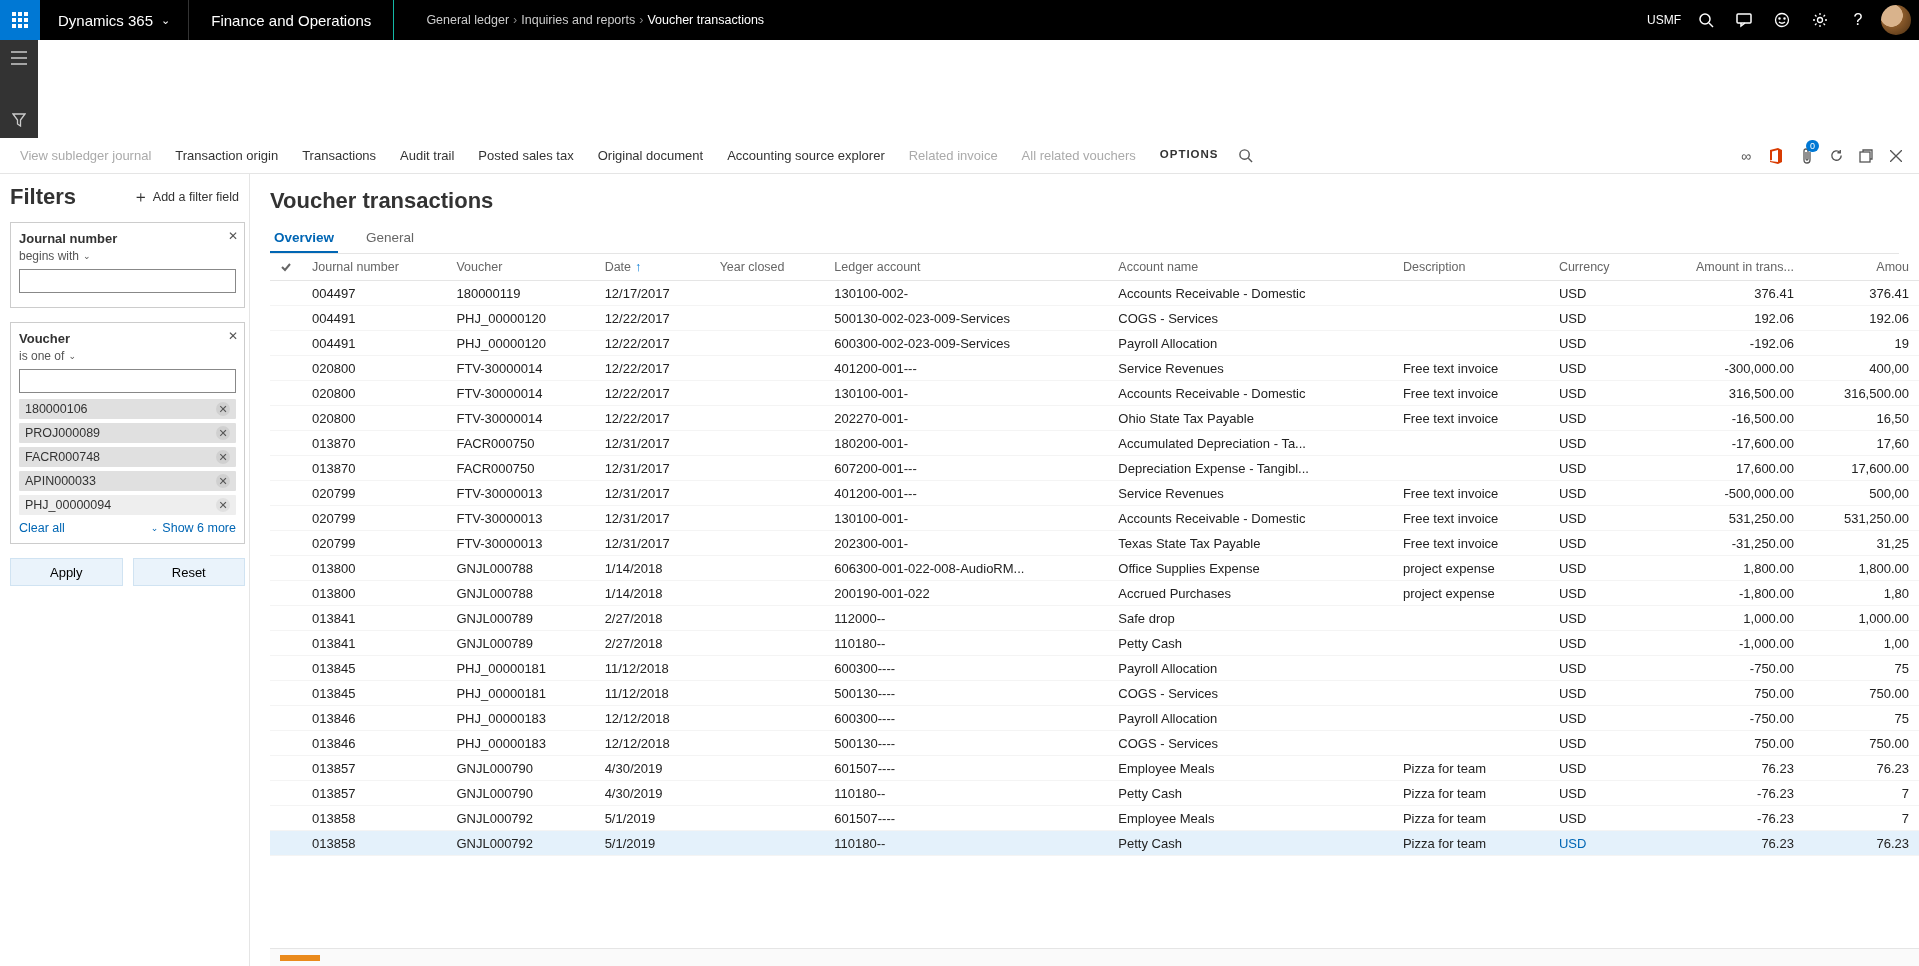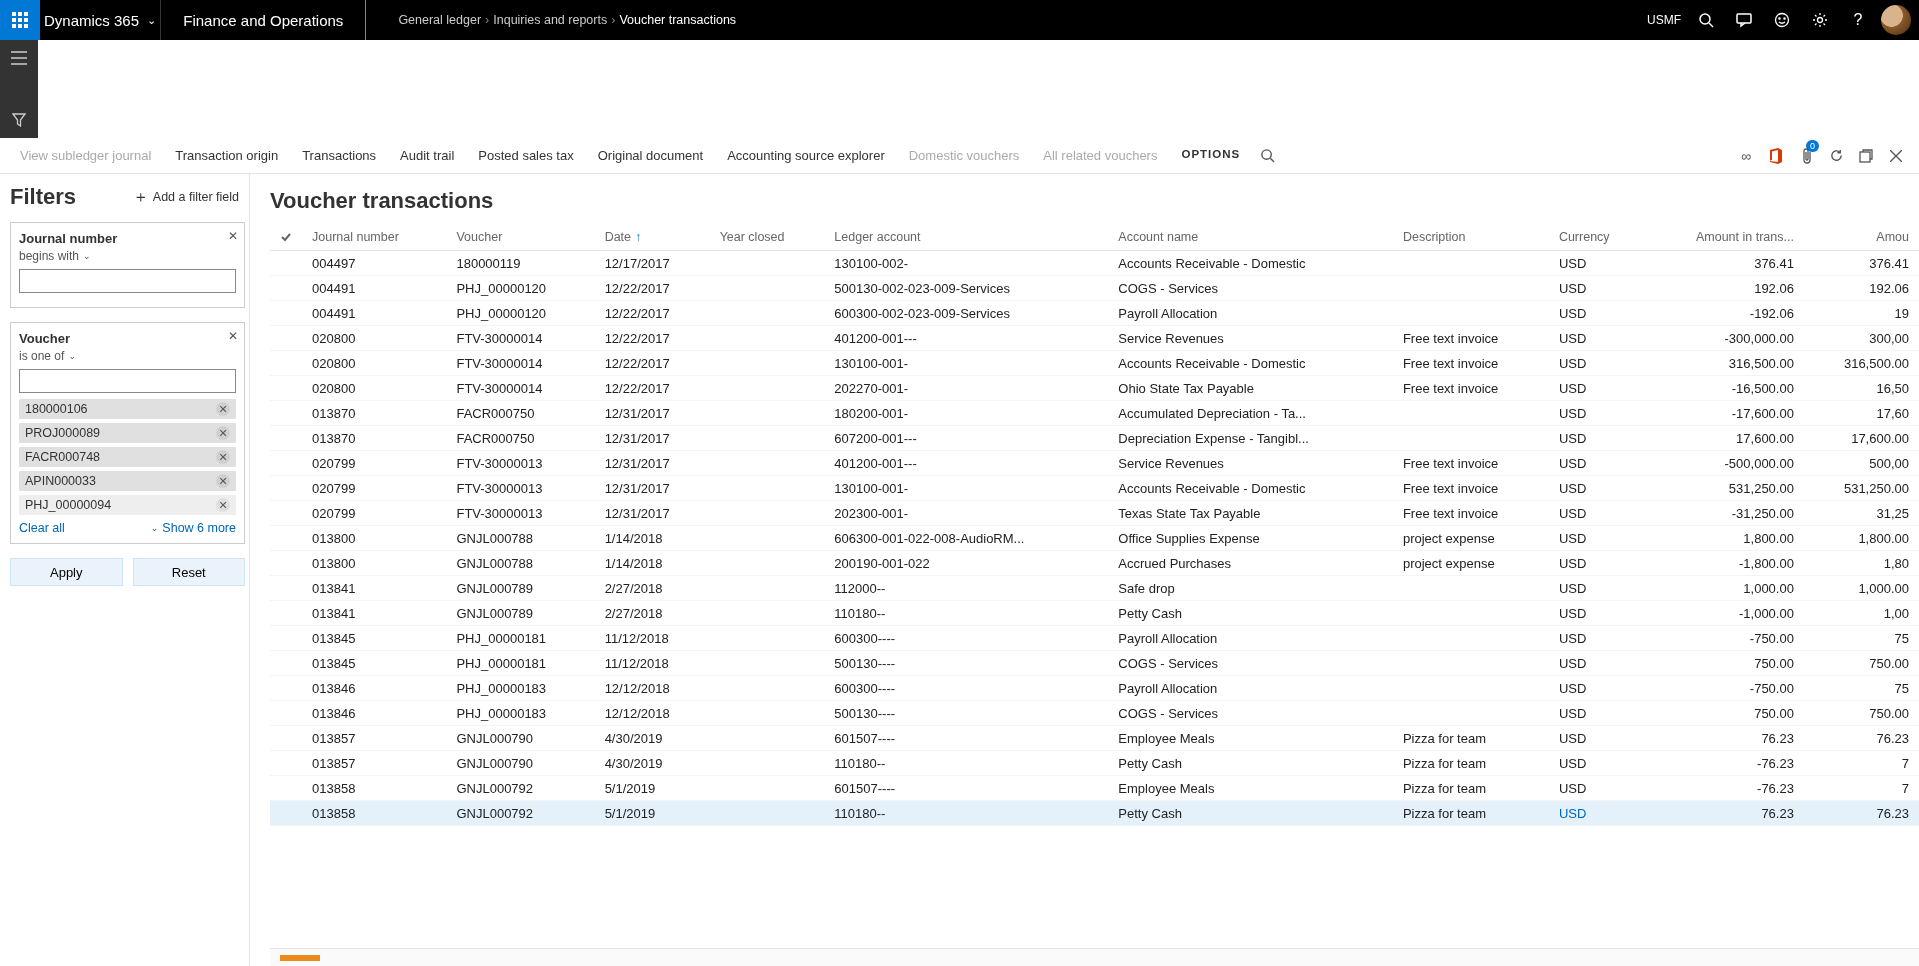--- a/index.html
+++ b/index.html
@@ -1,19 +1,19 @@
 <!DOCTYPE html>
 <html><head>
 <meta charset="utf-8">
 <style>
 * { box-sizing: border-box; margin: 0; padding: 0; }
 html, body { height: 100%; font-family: "Segoe UI", Arial, sans-serif; font-size: 13px; color: #333; background: #fff; overflow: hidden; }
 .topbar { height: 40px; background: #000; color: #fff; display: flex; align-items: center; }
 .tb-waffle { width: 40px; height: 40px; background: #0078d4; display: flex; align-items: center; justify-content: center; cursor: pointer; }
-.tb-brand { padding: 0 4px; font-size: 15px; display: flex; align-items: center; border-right: 1px solid #333; height: 100%; cursor:pointer;}
+.tb-brand { padding: 0 18px; font-size: 15px; display: flex; align-items: center; border-right: 1px solid #333; height: 100%; cursor:pointer;}
 .tb-brand .chevron { margin-left:8px; font-size:11px;}
 .tb-module { padding: 0 22px; font-size: 15px; border-right: 1px solid #14b8a6; height: 100%; display:flex; align-items:center;}
 .tb-breadcrumb { display:flex; align-items:flex-start; padding-left:30px; font-size:12.5px; color:#ccc; flex:1;}
 .tb-breadcrumb span { margin:0 2px;}
 .crumb { color:#ccc; cursor:pointer;}
 .crumb.active { color:#fff;}
 .bc-sep { margin:0 8px; color:#888;}
 .tb-right { display:flex; align-items:center; height:100%;}
 .tb-right .legal { font-size:12px; margin-right:6px;}
 .tb-right .tb-icon { width:38px; height:40px; display:flex; align-items:center; justify-content:center; cursor:pointer; color:#fff;}
@@ -157,21 +157,21 @@
 
     <div class="actionbar">
       <div id="action-items" style="display:flex">
           <div class="act disabled">View subledger journal</div>
           <div class="act">Transaction origin</div>
           <div class="act">Transactions</div>
           <div class="act">Audit trail</div>
           <div class="act">Posted sales tax</div>
           <div class="act">Original document</div>
           <div class="act">Accounting source explorer</div>
-          <div class="act disabled">Domestic vouchers</div>
+          <div class="act disabled">Related invoice</div>
           <div class="act disabled">All related vouchers</div>
           <div class="act options">OPTIONS</div>
         </div>
       <div class="ab-icon">
           <svg width="15" height="15" viewBox="0 0 16 16" fill="none" stroke="#555" stroke-width="1.5">
             <circle cx="7" cy="7" r="5"></circle>
             <line x1="11" y1="11" x2="15" y2="15"></line>
           </svg>
         </div>
       <div class="spacer"></div>
@@ -249,20 +249,24 @@
               </div></div>
           </div>
         <div class="filter-buttons">
           <button>Apply</button>
           <button>Reset</button>
         </div>
       </div>
 
       <div class="main-content">
         <div class="page-title">Voucher transactions</div>
+        <div class="tabs">
+          <div class="tab active">Overview</div>
+          <div class="tab">General</div>
+        </div>
         <div class="grid-wrap">
           <div class="grid-scroll">
             <table class="grid">
               <thead>
                   <tr id="grid-head-row">
                     <th class="checkcol">
                       <svg width="12" height="12" viewBox="0 0 12 12" fill="none" stroke="#666" stroke-width="2">
                         <path d="M2 6 L5 9 L10 3"></path>
                       </svg>
                     </th>
@@ -322,21 +326,21 @@
                     <td class="checkcol"></td>
                     <td>020800</td>
                     <td>FTV-30000014</td>
                     <td>12/22/2017</td>
                     <td></td>
                     <td>401200-001---</td>
                     <td>Service Revenues</td>
                     <td>Free text invoice</td>
                     <td>USD</td>
                     <td class="num">-300,000.00</td>
-                    <td class="num">300,00</td>
+                    <td class="num">400,00</td>
                   </tr>
                   <tr>
                     <td class="checkcol"></td>
                     <td>020800</td>
                     <td>FTV-30000014</td>
                     <td>12/22/2017</td>
                     <td></td>
                     <td>130100-001-</td>
                     <td>Accounts Receivable - Domestic</td>
                     <td>Free text invoice</td>

